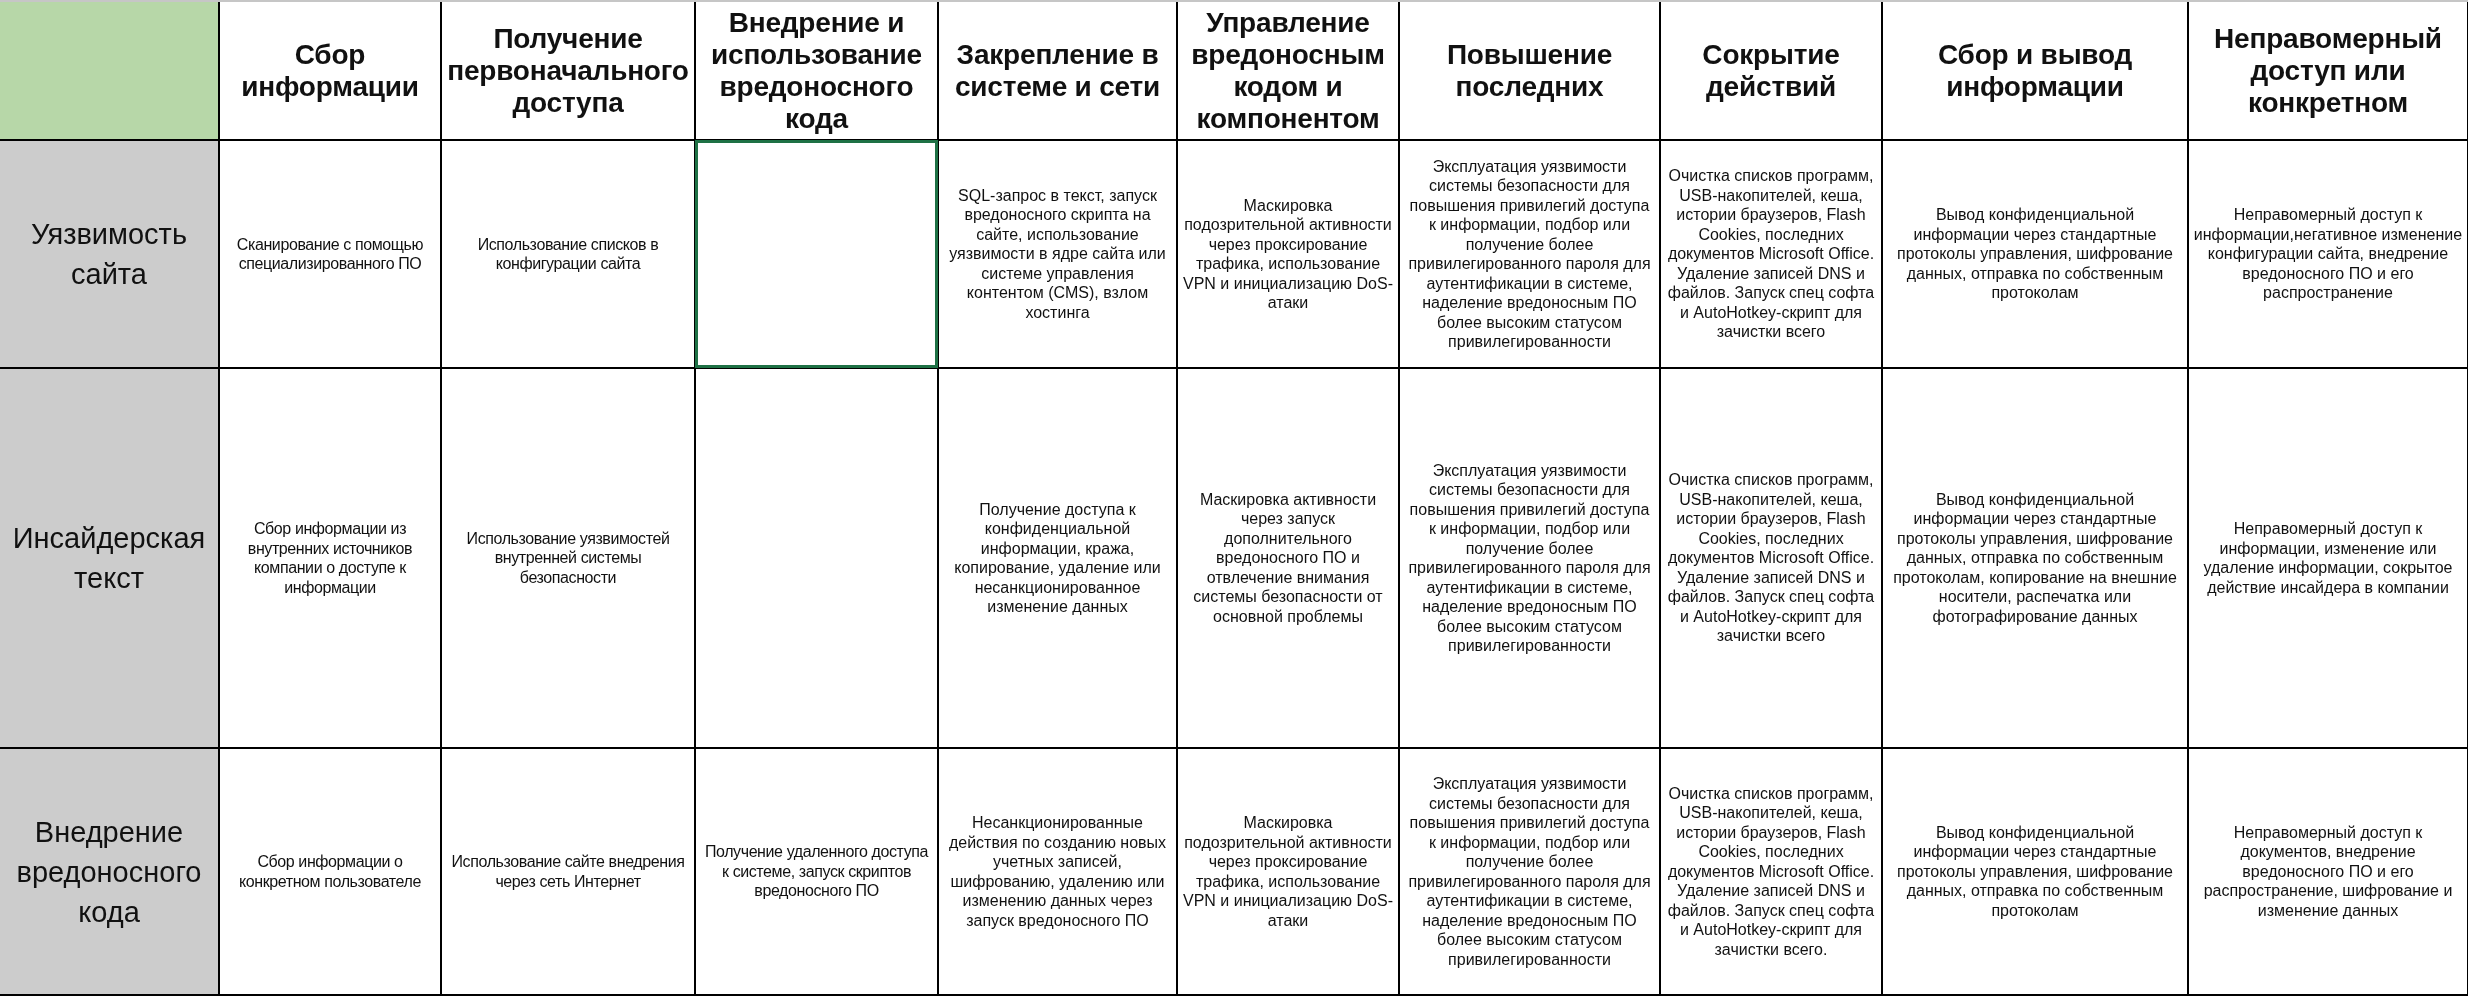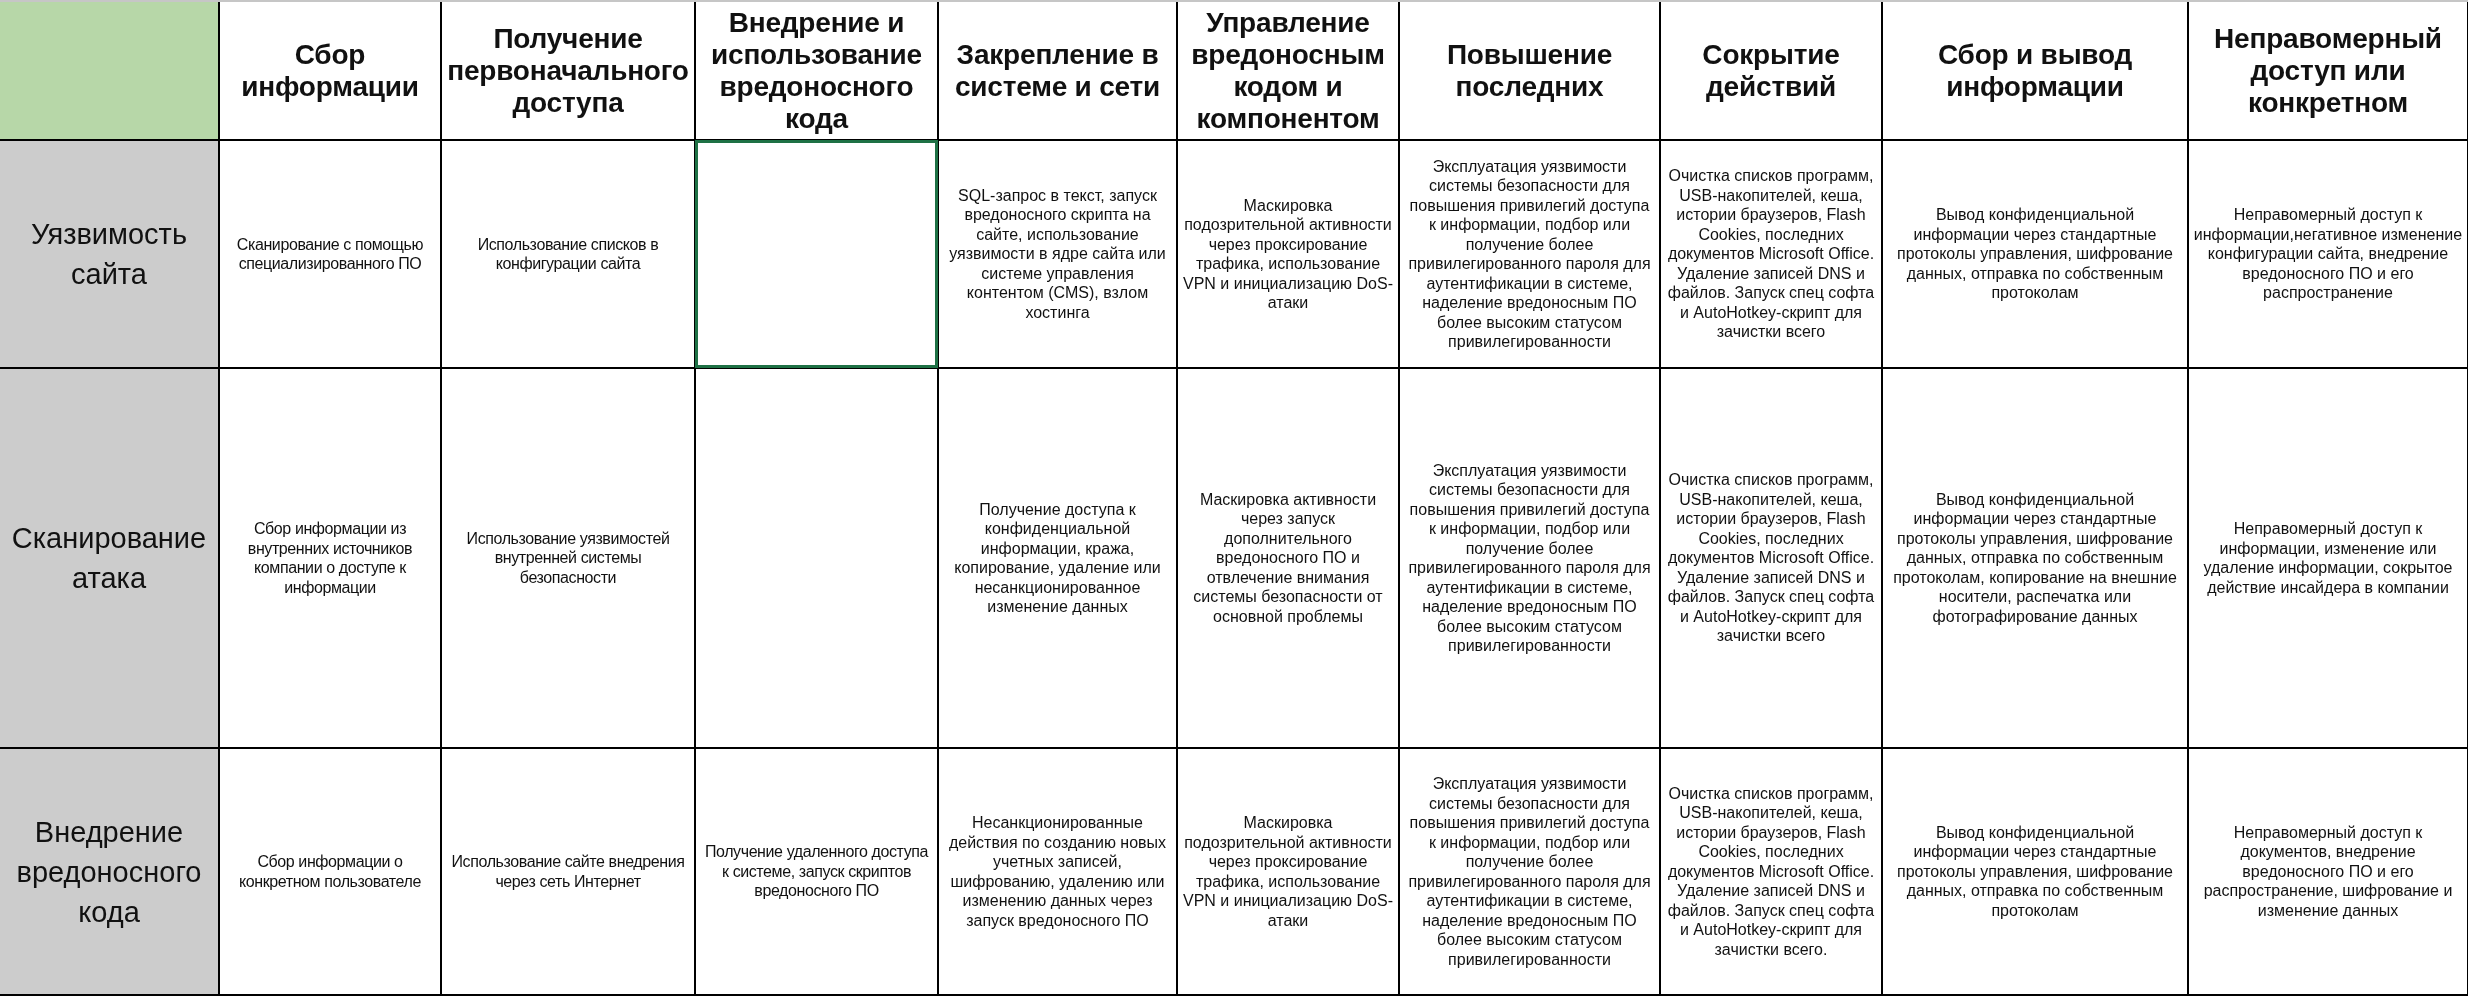--- a/index.html
+++ b/index.html
@@ -70,21 +70,21 @@
     <td class="cell selected"></td>
     <td class="cell">SQL-запрос в текст, запуск вредоносного скрипта на сайте, использование уязвимости в ядре сайта или системе управления контентом (CMS), взлом хостинга</td>
     <td class="cell">Маскировка подозрительной активности через проксирование трафика, использование VPN и инициализацию DoS-атаки</td>
     <td class="cell">Эксплуатация уязвимости системы безопасности для повышения привилегий доступа к информации, подбор или получение более привилегированного пароля для аутентификации в системе, наделение вредоносным ПО более высоким статусом привилегированности</td>
     <td class="cell">Очистка списков программ, USB-накопителей, кеша, истории браузеров, Flash Cookies, последних документов Microsoft Office. Удаление записей DNS и файлов. Запуск спец софта и AutoHotkey-скрипт для зачистки всего</td>
     <td class="cell">Вывод конфиденциальной информации через стандартные протоколы управления, шифрование данных, отправка по собственным протоколам</td>
     <td class="cell">Неправомерный доступ к информации,негативное изменение конфигурации сайта, внедрение вредоносного ПО и его распространение</td>
   </tr>
 
   <tr style="height:380px">
-    <th class="rowhdr">Сканирование атака</th>
+    <th class="rowhdr">Инсайдерская текст</th>
     <td class="cell condensed">Сбор информации из внутренних источников компании о доступе к информации</td>
     <td class="cell condensed">Использование уязвимостей внутренней системы безопасности</td>
     <td class="cell"></td>
     <td class="cell">Получение доступа к конфиденциальной информации, кража, копирование, удаление или несанкционированное изменение данных</td>
     <td class="cell">Маскировка активности через запуск дополнительного вредоносного ПО и отвлечение внимания системы безопасности от основной проблемы</td>
     <td class="cell">Эксплуатация уязвимости системы безопасности для повышения привилегий доступа к информации, подбор или получение более привилегированного пароля для аутентификации в системе, наделение вредоносным ПО более высоким статусом привилегированности</td>
     <td class="cell">Очистка списков программ, USB-накопителей, кеша, истории браузеров, Flash Cookies, последних документов Microsoft Office. Удаление записей DNS и файлов. Запуск спец софта и AutoHotkey-скрипт для зачистки всего</td>
     <td class="cell">Вывод конфиденциальной информации через стандартные протоколы управления, шифрование данных, отправка по собственным протоколам, копирование на внешние носители, распечатка или фотографирование данных</td>
     <td class="cell">Неправомерный доступ к информации, изменение или удаление информации, сокрытое действие инсайдера в компании</td>
   </tr>

